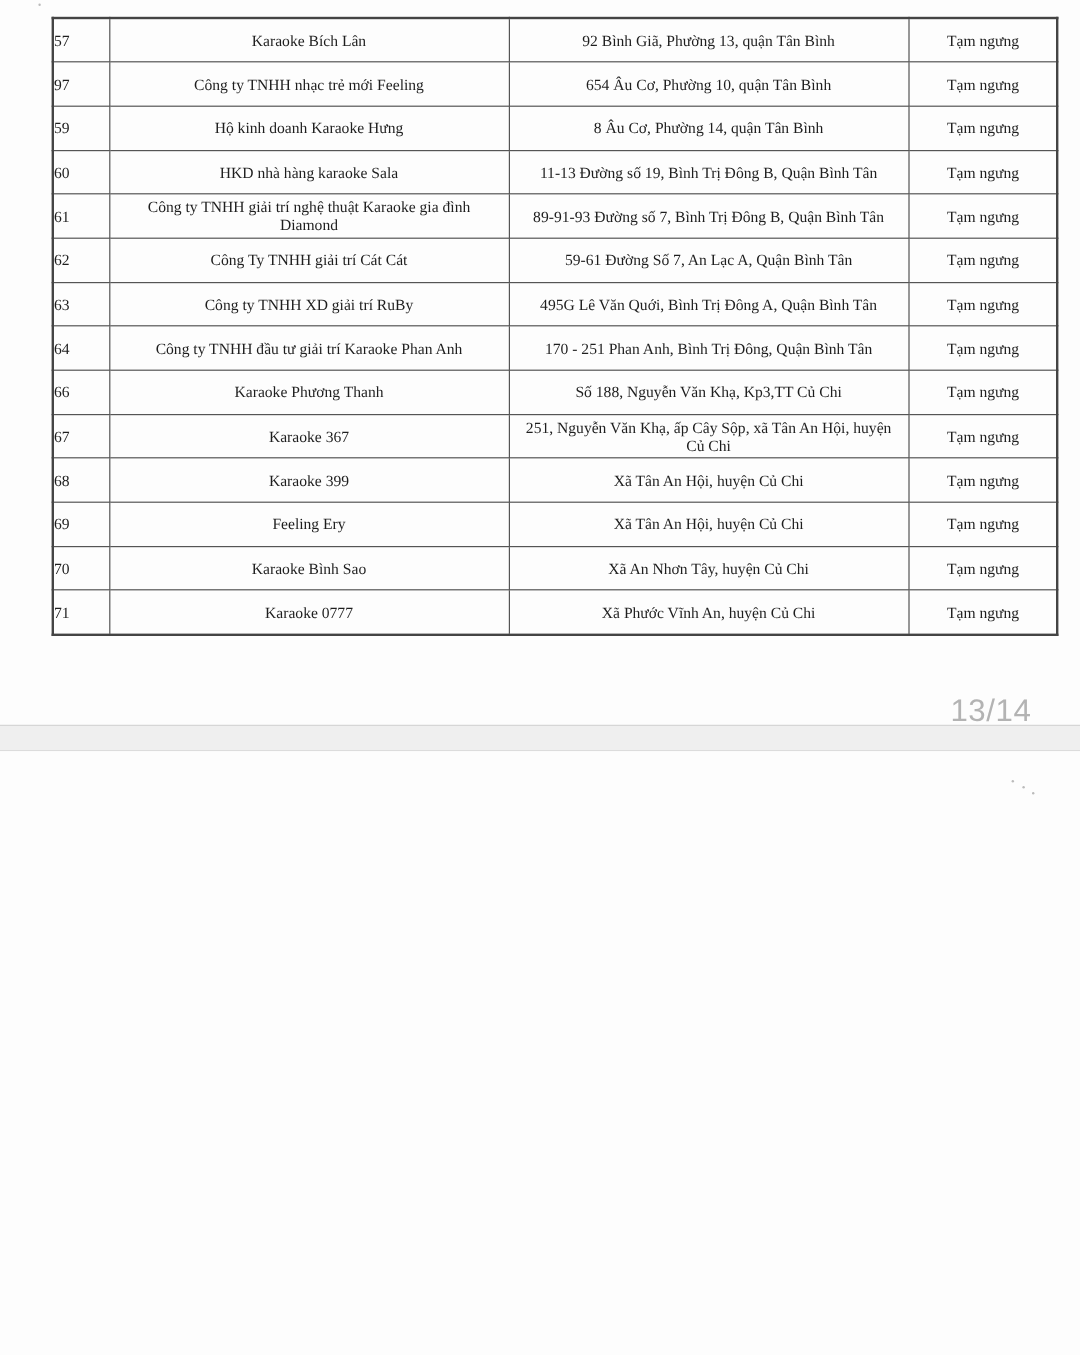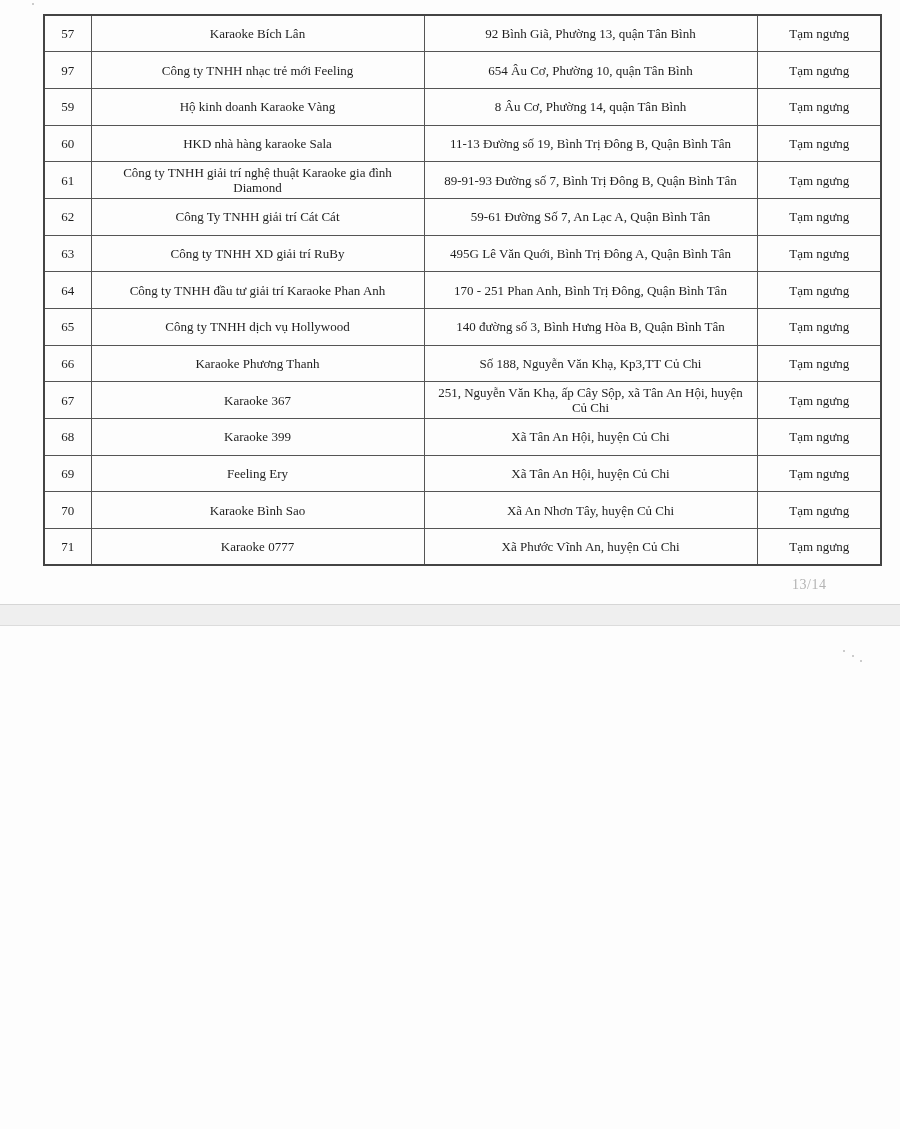--- a/index.html
+++ b/index.html
@@ -41,35 +41,35 @@
       font-size: 13px;
       line-height: 15px;
     }
     table.doc td {
       border: 1px solid #555;
       padding: 0 6px;
       vertical-align: middle;
       overflow: hidden;
       text-align: center;
     }
-    table.doc td.num { text-align: center; padding: 0; }
+    table.doc td.num { text-align: left; padding: 0; }
     table.doc td.status { padding-left: 7px; margin-top: 36px; }
     #table-13 {
       left: 43px;
       top: 14px;
       width: 837px;
       border: 2px solid #444;
     }
     #table-13 tr { height: 36.7px; }
     .page-label {
       position: absolute;
       left: 792px;
       top: 577px;
-      font-family: Liberation Serif, serif;
-      font-size: 14px;
+      font-family: Liberation Sans, sans-serif;
+      font-size: 26px;
       color: #b3b3b3;
       letter-spacing: 0.5px;
     }
     .speck {
       position: absolute;
       width: 2px;
       height: 2px;
       background: #bbb;
       border-radius: 50%;
     }
@@ -96,21 +96,21 @@
 
   <tr>
     <td class="num">97</td>
     <td class="name">Công ty TNHH nhạc trẻ mới Feeling</td>
     <td class="addr">654 Âu Cơ, Phường 10, quận Tân Bình</td>
     <td class="status">Tạm ngưng</td>
   </tr>
 
   <tr>
     <td class="num">59</td>
-    <td class="name">Hộ kinh doanh Karaoke Vàng</td>
+    <td class="name">Hộ kinh doanh Karaoke Hưng</td>
     <td class="addr">8 Âu Cơ, Phường 14, quận Tân Bình</td>
     <td class="status">Tạm ngưng</td>
   </tr>
 
   <tr>
     <td class="num">60</td>
     <td class="name">HKD nhà hàng karaoke Sala</td>
     <td class="addr">11-13 Đường số 19, Bình Trị Đông B, Quận Bình Tân</td>
     <td class="status">Tạm ngưng</td>
   </tr>
@@ -136,26 +136,20 @@
     <td class="status">Tạm ngưng</td>
   </tr>
 
   <tr>
     <td class="num">64</td>
     <td class="name">Công ty TNHH đầu tư giải trí Karaoke Phan Anh</td>
     <td class="addr">170 - 251 Phan Anh, Bình Trị Đông, Quận Bình Tân</td>
     <td class="status">Tạm ngưng</td>
   </tr>
 
-  <tr>
-    <td class="num">65</td>
-    <td class="name">Công ty TNHH dịch vụ Hollywood</td>
-    <td class="addr">140 đường số 3, Bình Hưng Hòa B, Quận Bình Tân</td>
-    <td class="status">Tạm ngưng</td>
-  </tr>
 
   <tr>
     <td class="num">66</td>
     <td class="name">Karaoke Phương Thanh</td>
     <td class="addr">Số 188, Nguyễn Văn Khạ, Kp3,TT Củ Chi</td>
     <td class="status">Tạm ngưng</td>
   </tr>
 
   <tr>
     <td class="num">67</td>

